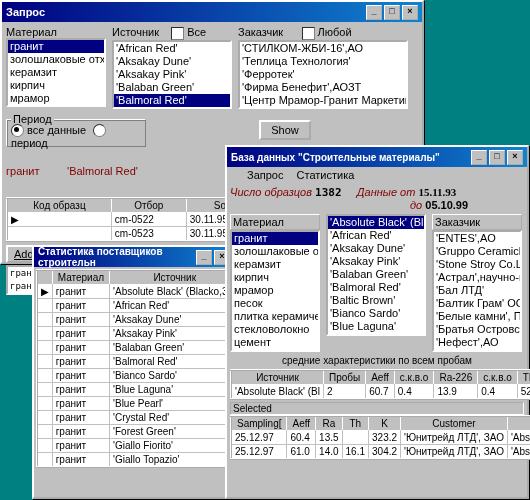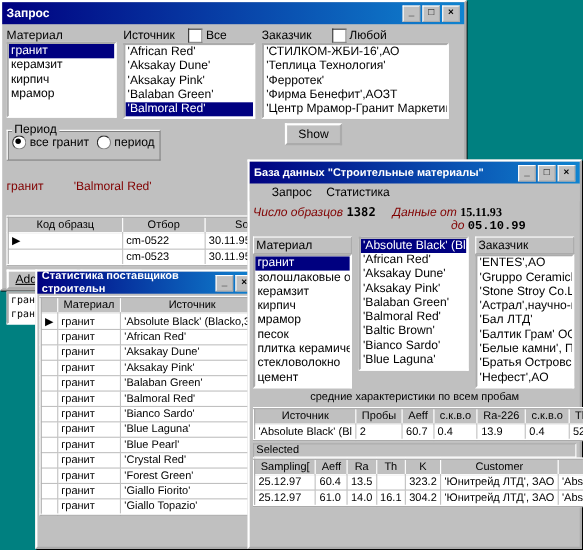--- a/index.html
+++ b/index.html
@@ -37,20 +37,21 @@
    <div class="winbtn">□</div>
    <div class="winbtn">×</div>
   </div>
  </div>
  <div style="padding:4px">
   <div class="rowflex">
    <div style="width:100px">
     <div class="lbl">Материал</div>
     <div class="listbox" style="height:65px">
      <div class="sel">гранит</div>
+     <div>золошлаковые отх</div>
      <div>керамзит</div>
      <div>кирпич</div>
      <div>мрамор</div>
     </div>
    </div>
    <div style="width:120px">
     <div class="lbl"><span>Источник</span> &nbsp;&nbsp;&nbsp;<span class="chk"></span><span>Все</span></div>
     <div class="listbox" style="height:65px">
      <div>'African Red'</div>
      <div>'Aksakay Dune'</div>
@@ -63,24 +64,24 @@
     <div class="lbl"><span>Заказчик</span> &nbsp;&nbsp;&nbsp;&nbsp;&nbsp;<span class="chk"></span><span>Любой</span></div>
     <div class="listbox" style="height:65px">
      <div>'СТИЛКОМ-ЖБИ-16',АО</div>
      <div>'Теплица Технология'</div>
      <div>'Ферротек'</div>
      <div>'Фирма Бенефит',АОЗТ</div>
      <div>'Центр Мрамор-Гранит Маркетин</div>
     </div>
    </div>
   </div>
-  <div class="rowflex" style="margin-top:4px;align-items:flex-start">
+  <div class="rowflex" style="margin-top:4px;align-items:center">
    <div class="grp" style="width:130px;height:18px">
     <span class="gl">Период</span>
-    <span class="rad on"></span><span>все гранит</span>
+    <span class="rad on"></span><span>все данные</span>
     <span class="rad" style="margin-left:4px"></span><span>период</span>
    </div>
    <div style="flex:1;text-align:center">
     <button class="btn">Show</button>
    </div>
   </div>
   <div style="margin-top:18px;font-size:11px">
    <span class="red">гранит</span>
    &nbsp;&nbsp;&nbsp;&nbsp;&nbsp;&nbsp;&nbsp;
    <span class="red">'Balmoral Red'</span>
@@ -218,21 +219,21 @@
   <span>Запрос</span>
   <span>Статистика</span>
  </div>
  <div style="padding:3px">
   <div style="font-size:11px">
    <i class="red">Число образцов</i>
    <b style="font-family:monospace">1382</b>
    &nbsp;&nbsp;&nbsp;
    <i class="red">Данные от</i>
    <b style="font-family:Liberation Serif, serif">15.11.93</b><br>
-   <span style="margin-left:180px"><i class="red">до</i> <b style="font-family:Liberation Mono, monospace">05.10.99</b></span>
+   <span style="margin-left:180px"><i class="red">до</i> <b style="font-family:Liberation Sans, sans-serif">05.10.99</b></span>
   </div>
   <div class="rowflex" style="margin-top:3px">
    <div style="width:90px">
     <div class="lbl" style="background:#c0c0c0;border:1px outset #fff;padding:1px 2px">Материал</div>
     <div class="listbox" style="height:118px">
      <div class="sel">гранит</div>
      <div>золошлаковые отходы</div>
      <div>керамзит</div>
      <div>кирпич</div>
      <div>мрамор</div>

